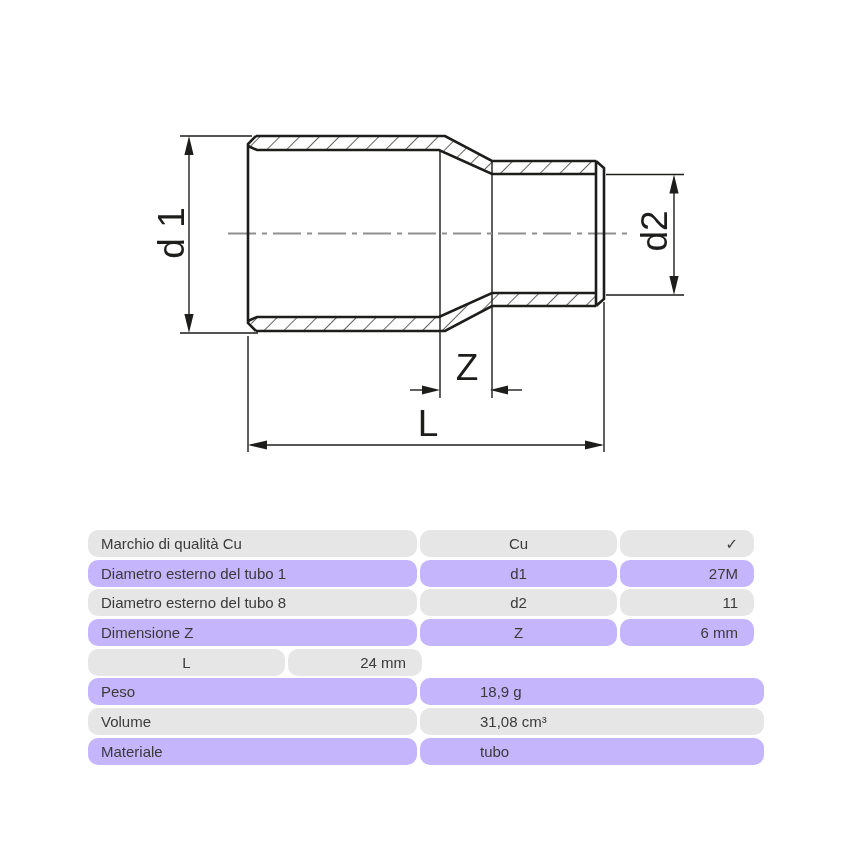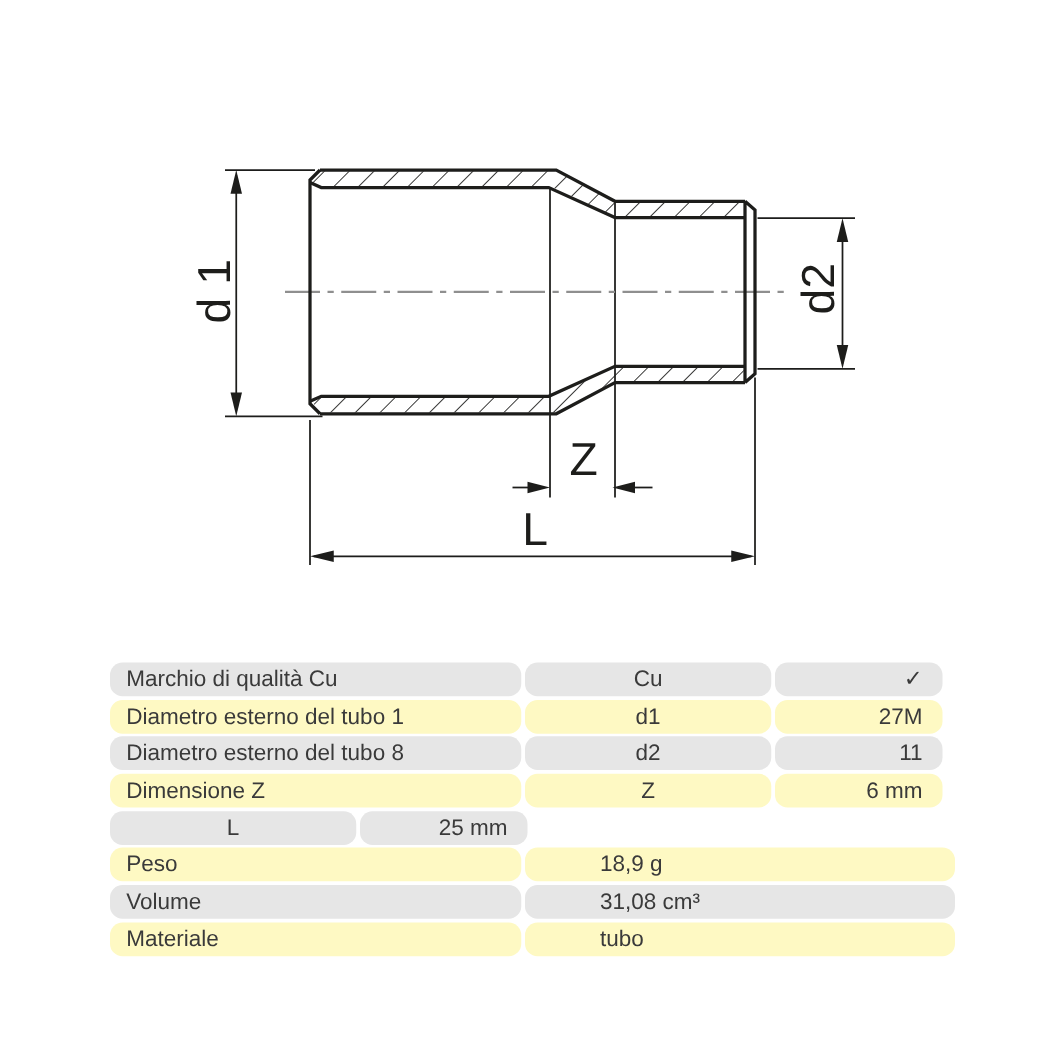--- a/index.html
+++ b/index.html
@@ -11,25 +11,25 @@
   #drawing{position:absolute;left:0;top:0;}
   .outline{fill:none;stroke:#1d1d1b;stroke-width:2.6;stroke-linejoin:miter;stroke-linecap:butt;}
   .thin{fill:none;stroke:#1d1d1b;stroke-width:1.4;}
   .arrow{fill:#1d1d1b;stroke:none;}
   .dimtext{fill:#1d1d1b;font-size:37px;font-family:"Liberation Sans","DejaVu Sans",sans-serif;}
   .cline{fill:none;stroke:#8f8f8f;stroke-width:1.8;stroke-dasharray:28 6 5 6;}
   
   #spec-table{position:absolute;left:88px;top:530px;width:676px;}
   .t-row{display:flex;gap:3px;height:27px;margin-bottom:2.7px;}
   .t-row>div{
-    height:27px;line-height:27px;font-size:18px;color:#3a3a3a;
+    height:27px;line-height:27px;font-size:15px;color:#3a3a3a;
     white-space:nowrap;overflow:hidden;box-sizing:border-box;border-radius:10px;
   }
   .t-row.odd>div{background:#e6e6e6;}
-  .t-row.even>div{background:#fef9c3;}
+  .t-row.even>div{background:#c4b5fd;}
   .c1{width:329px;padding-left:13px;text-align:left;}
   .c2{width:197px;text-align:center;}
   .c3{width:134px;padding-right:16px;text-align:right;}
   .c23{width:344px;padding-left:60px;}
 </style>
 </head>
 <body>
 
 <svg id="drawing" width="850" height="490" viewBox="0 0 850 490">
   <defs>
@@ -112,21 +112,21 @@
   </div>
 
   <div class="t-row even">
     <div class="c1">Dimensione Z</div>
     <div class="c2">Z</div>
     <div class="c3">6 mm</div>
   </div>
 
   <div class="t-row odd">
     <div class="c2">L</div>
-    <div class="c3">25 mm</div>
+    <div class="c3">24 mm</div>
   </div>
 
   <div class="t-row even">
     <div class="c1">Peso</div>
     <div class="c23">18,9 g</div>
   </div>
 
   <div class="t-row odd">
     <div class="c1">Volume</div>
     <div class="c23">31,08 cm³</div>

